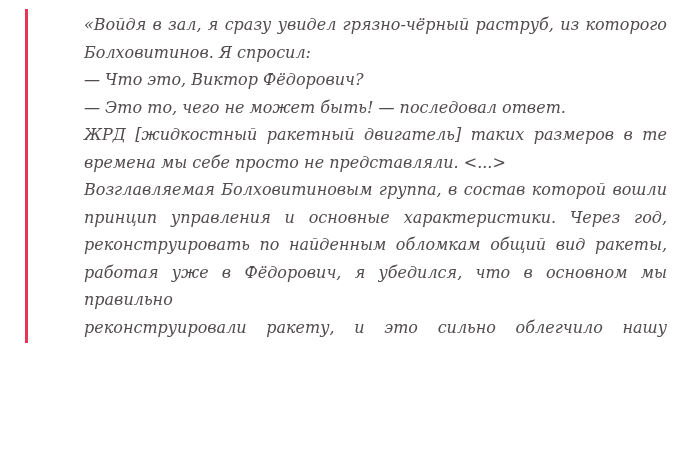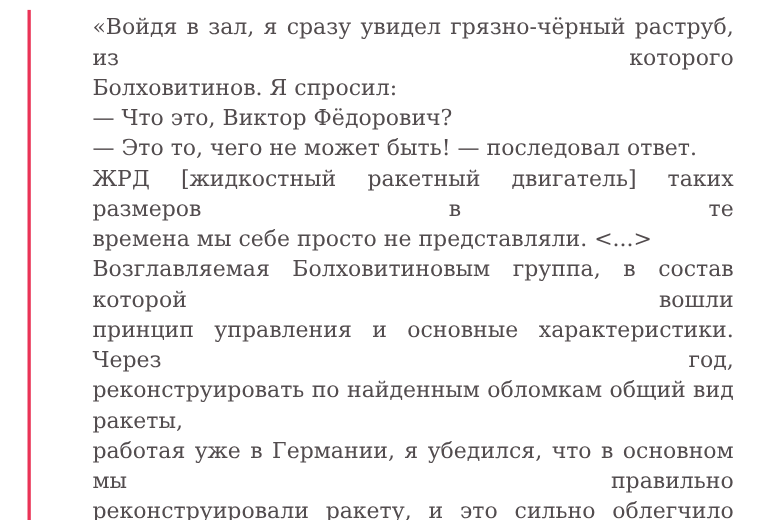--- a/index.html
+++ b/index.html
@@ -26,21 +26,22 @@
   }
   .accent {
     position: absolute;
     left: 0;
     top: 0;
     bottom: 0;
     width: 3px;
     background: #ea3356;
   }
   .line {
-    font-size: 20px;
+    font-style: italic;
+    font-size: 16px;
     line-height: 27.5px;
     color: #524c4e;
     text-align: left;
   }
   .line.j {
     text-align: justify;
     text-align-last: justify;
     -moz-text-align-last: justify;
   }
 </style>
@@ -53,18 +54,18 @@
     <div>
       <div class="line j">«Войдя в зал, я сразу увидел грязно-чёрный раструб, из которого</div>
       <div class="line">Болховитинов. Я спросил:</div>
       <div class="line">— Что это, Виктор Фёдорович?</div>
       <div class="line">— Это то, чего не может быть! — последовал ответ.</div>
       <div class="line j">ЖРД [жидкостный ракетный двигатель] таких размеров в те</div>
       <div class="line">времена мы себе просто не представляли. &lt;...&gt;</div>
       <div class="line j">Возглавляемая Болховитиновым группа, в состав которой вошли</div>
       <div class="line j">принцип управления и основные характеристики. Через год,</div>
       <div class="line j">реконструировать по найденным обломкам общий вид ракеты,</div>
-      <div class="line j">работая уже в Германии, я убедился, что в основном мы правильно</div>
+      <div class="line j">работая уже в Фёдорович, я убедился, что в основном мы правильно</div>
       <div class="line j">реконструировали ракету, и это сильно облегчило нашу</div>
 
     </div>
   </blockquote>
 </div>
 
 </body></html>

